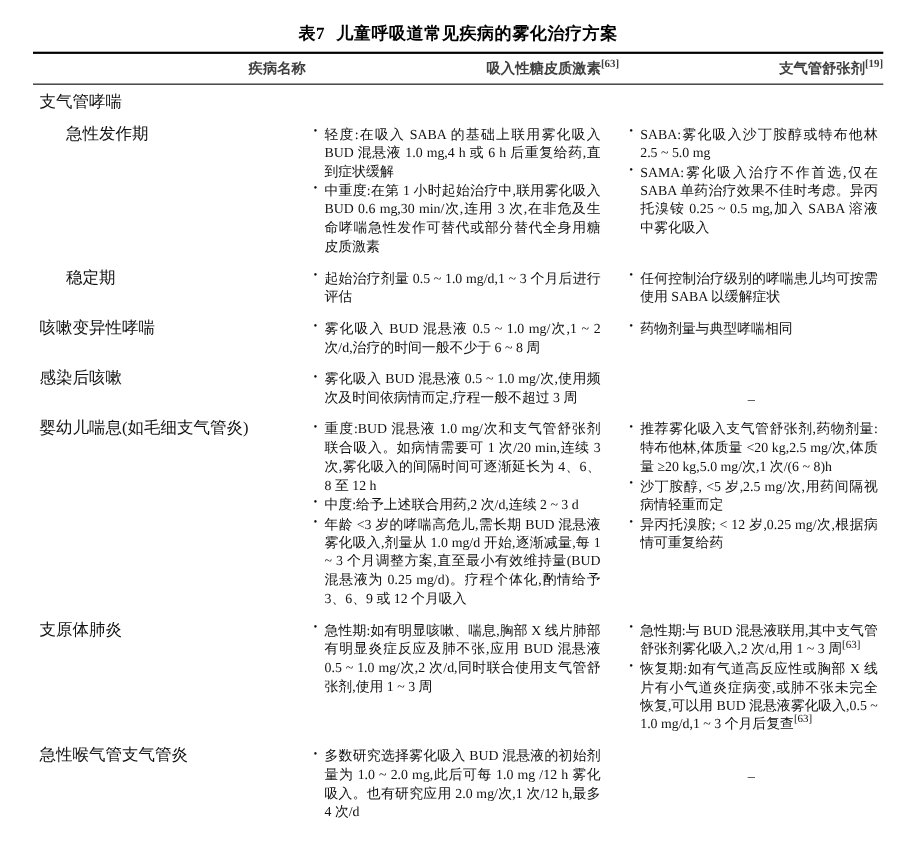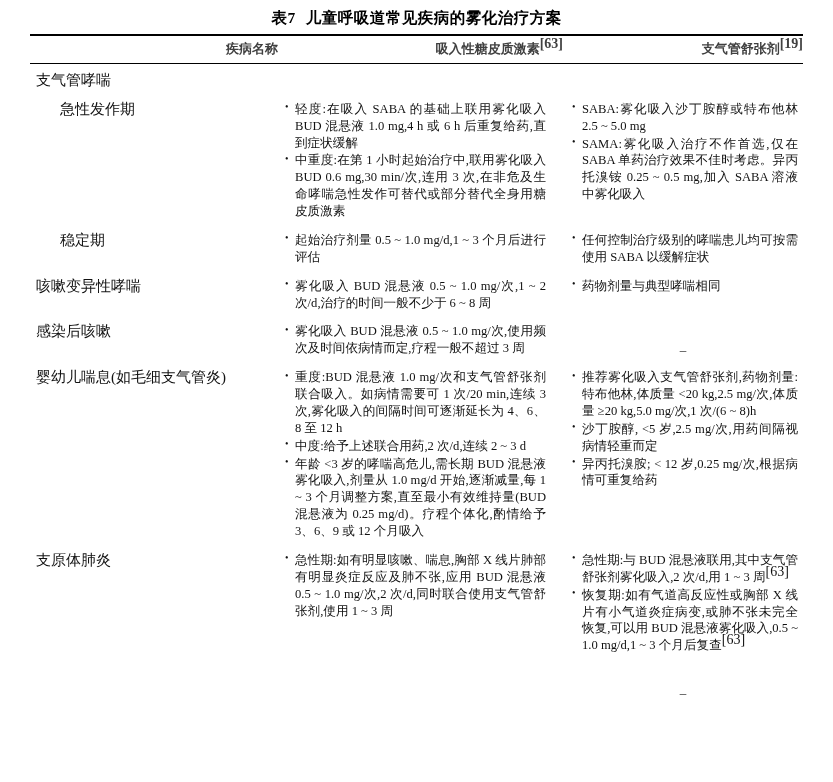--- a/index.html
+++ b/index.html
@@ -22,21 +22,21 @@
     box-sizing: border-box;
     padding: 0 30px;
   }
 
   
   .table-title {
     text-align: center;
     font-size: 15.5px;
     font-weight: bold;
     letter-spacing: 0.5px;
-    padding-top: 9px;
+    padding-top: 22px;
     padding-bottom: 6px;
     line-height: 1.2;
     color: #000;
   }
   .table-title .tnum {
     margin-right: 10px;
   }
 
   
   .rule-top {
@@ -59,21 +59,21 @@
   thead th {
     font-weight: bold;
     font-size: 13px;
     text-align: right;
     padding: 5px 0 6px 0;
     vertical-align: middle;
     line-height: 1.25;
     color: #404040;
   }
   sup {
-    font-size: 14px;
+    font-size: 10px;
     vertical-align: super;
     line-height: 0;
   }
 
   tbody td {
     vertical-align: top;
     font-size: 12.6px;
     line-height: 1.33;
     padding: 0;
     color: #111;
@@ -238,20 +238,31 @@
             </ul>
           </td>
           <td class="col3">
             <ul class="blist">
               <li>急性期:与 BUD 混悬液联用,其中支气管舒张剂雾化吸入,2 次/d,用 1 ~ 3 周<sup>[63]</sup></li>
               <li>恢复期:如有气道高反应性或胸部 X 线片有小气道炎症病变,或肺不张未完全恢复,可以用 BUD 混悬液雾化吸入,0.5 ~ 1.0 mg/d,1 ~ 3 个月后复查<sup>[63]</sup></li>
             </ul>
           </td>
         </tr>
         <tr>
+          <td class="dz lvl0"><span>急性喉气管支气管炎</span></td>
+          <td class="col2">
+            <ul class="blist">
+              <li>多数研究选择雾化吸入 BUD 混悬液的初始剂量为 1.0 ~ 2.0 mg,此后可每 1.0 mg /12 h 雾化吸入。也有研究应用 2.0 mg/次,1 次/12 h,最多 4 次/d</li>
+            </ul>
+          </td>
+          <td class="col3">
+            <div class="dash">–</div>
+          </td>
+        </tr>
+        <tr>
           <td class="dz lvl0"></td>
           <td class="col2">
             <ul class="blist"></ul>
           </td>
           <td class="col3">
             <div class="dash">–</div>
           </td>
         </tr>
       </tbody>
   </table>

